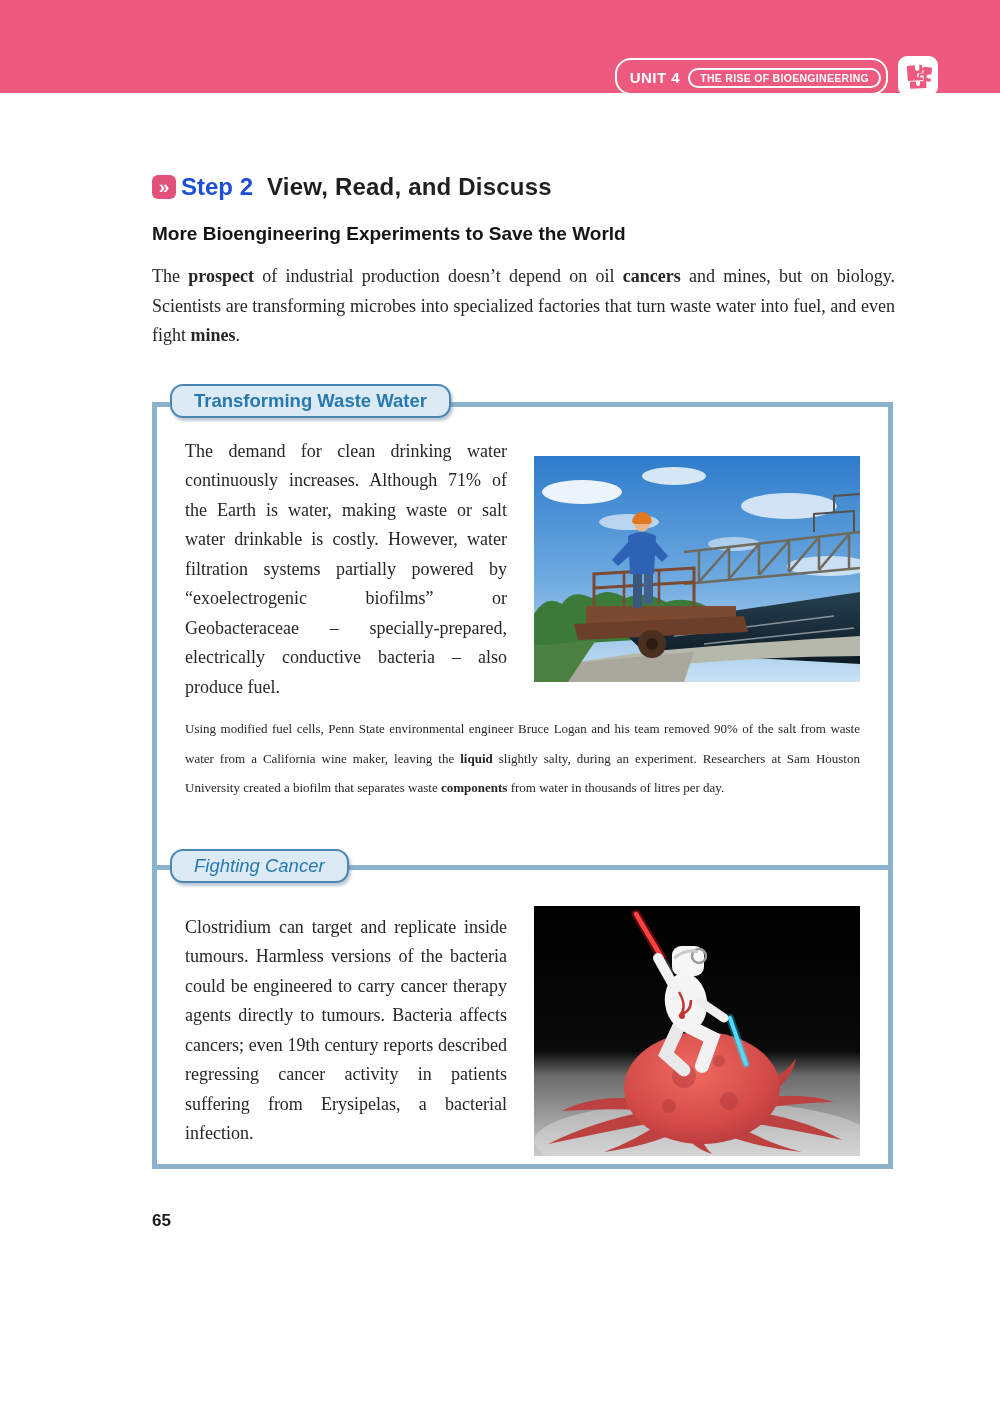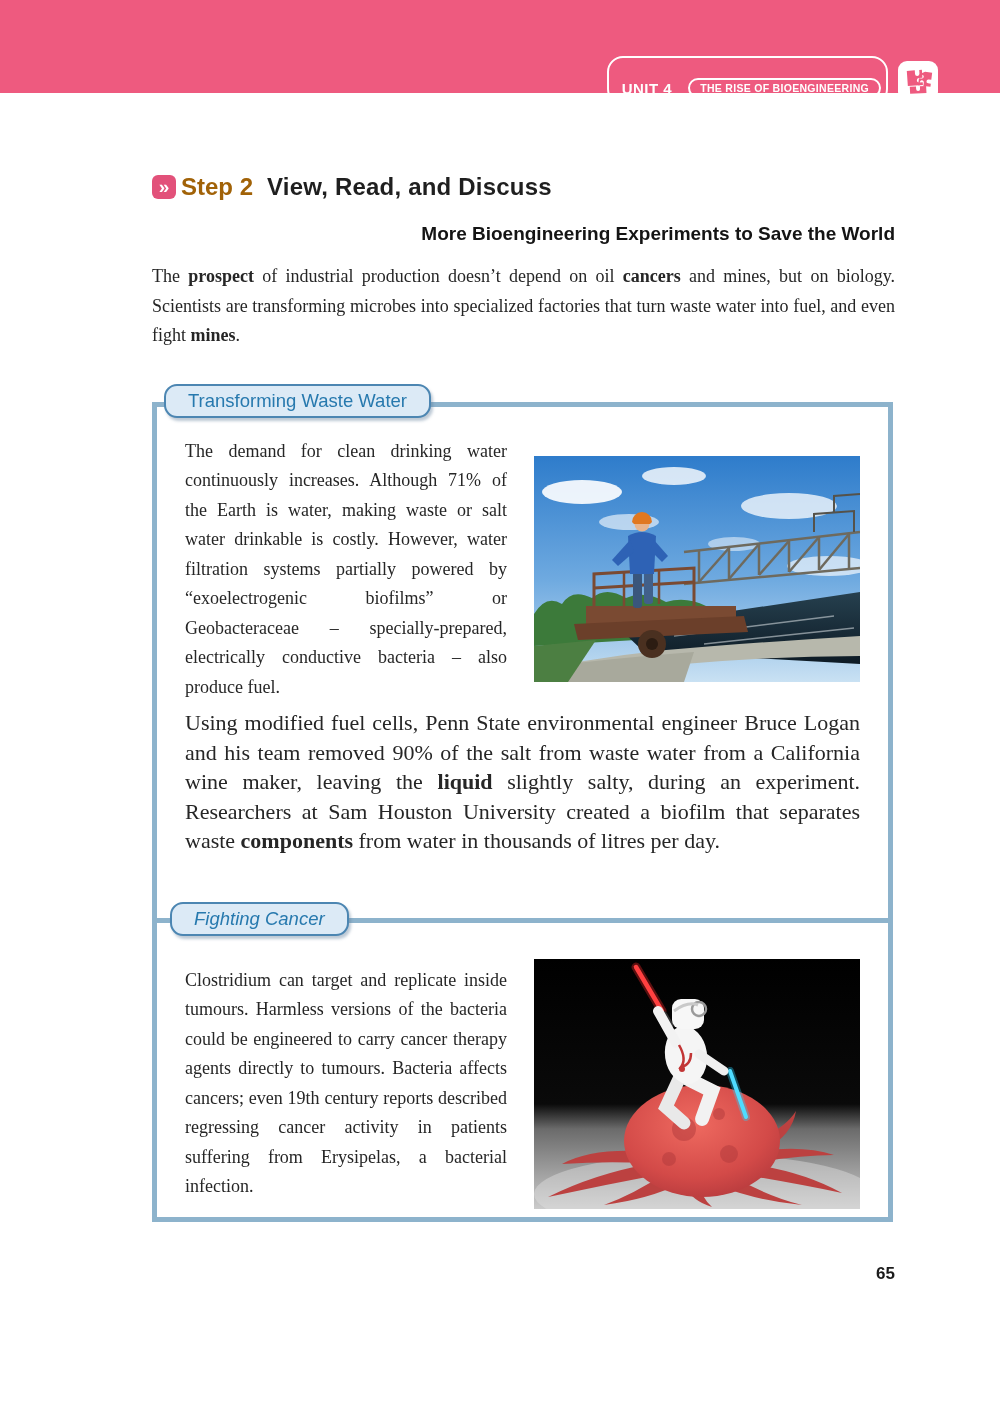--- a/index.html
+++ b/index.html
@@ -6,70 +6,70 @@
   body{
     width:1000px;height:1402px;background:#ffffff;
     font-family:"Liberation Sans", sans-serif;
     position:relative;overflow:hidden;
   }
   
   .band{height:93px;background:#ee5a7f;position:relative;}
   .band-row{position:absolute;top:56px;right:62px;display:flex;align-items:center;}
   .unit-badge{
     display:flex;align-items:center;border:2px solid #ffffff;border-radius:16px;
-    padding:18px 5px 3px 13px;height:24px;gap:8px;
+    padding:6px 5px 3px 13px;height:24px;
   }
   .unit-label{color:#ffffff;font-weight:bold;font-size:15px;letter-spacing:.5px;margin-right:8px;white-space:nowrap;}
   .unit-title-pill{
     border:2px solid #ffffff;border-radius:11px;padding:2px 10px;
     color:#ffffff;font-size:10.5px;font-weight:600;letter-spacing:.3px;white-space:nowrap;
   }
   .puzzle-box{width:40px;height:40px;background:#ffffff;border-radius:9px;margin-left:10px;
     display:flex;align-items:center;justify-content:center;}
   
   .content{width:743px;margin-left:152px;}
   .step-row{margin-top:80px;display:flex;align-items:center;}
   .step-chip{
     width:24px;height:24px;background:#e2517a;border-radius:6px;color:#fff;
     font-weight:bold;font-size:19px;line-height:23px;text-align:center;margin-right:5px;
   }
-  .step-label{color:#a16207;font-weight:bold;font-size:24px;margin-right:14px;}
+  .step-label{color:#1d4ed8;font-weight:bold;font-size:24px;margin-right:14px;}
   .step-title{color:#1f1f1f;font-weight:bold;font-size:24px;letter-spacing:.2px;}
   .intro{margin-top:25px;font-size:17px;line-height:29px;color:#2e2e2e;text-align:justify;}
-  .passage-title{margin-top:22px;text-align:right;font-weight:bold;font-size:19px;color:#141414;}
+  .passage-title{margin-top:22px;text-align:left;font-weight:bold;font-size:19px;color:#141414;}
   .lead{
     margin-top:17px;font-family:"Liberation Serif", serif;font-size:18px;
     line-height:29.5px;color:#262626;text-align:justify;
   }
   
   .bigbox{
     margin-top:51px;border:5px solid #8db3cc;width:675px;
     padding:30px 28px 8px 28px;position:relative;
   }
   .tab{
     position:absolute;display:inline-block;background:#dceaf6;border:2.5px solid #4c86b2;
     border-radius:13px;padding:4px 22px;font-size:18.5px;color:#2779ae;
     box-shadow:2px 3px 3px rgba(90,120,150,.4);white-space:nowrap;z-index:2;
   }
-  .tab-1{top:-23px;left:7px;}
+  .tab-1{top:-23px;left:13px;font-weight:bold;}
   .sec-flex{display:flex;justify-content:space-between;align-items:center;}
   .col-text{
     width:322px;font-family:"Liberation Serif", serif;font-size:18px;
     line-height:29.5px;color:#262626;text-align:justify;
   }
   .photo{width:326px;flex:0 0 326px;display:block;}
   .photo svg{display:block;}
   .full-para{
-    margin-top:6px;margin-bottom:62px;font-family:"Liberation Serif", serif;
-    font-size:22px;line-height:29.5px;color:#262626;text-align:justify;
+    margin-top:12px;margin-bottom:62px;font-family:"Liberation Serif", serif;
+    font-size:13px;line-height:29.5px;color:#262626;text-align:justify;
   }
   .divider{height:5px;background:#8db3cc;margin:0 -28px;position:relative;}
   .tab-2{top:-16px;left:13px;font-style:italic;}
   .sec2{margin-top:36px;}
-  .page-num{margin-top:42px;text-align:right;font-weight:bold;font-size:17px;color:#1b1b1b;}
+  .page-num{margin-top:42px;text-align:left;font-weight:bold;font-size:17px;color:#1b1b1b;}
   b{font-weight:bold;}
 </style>
 </head>
 <body>
 
 <div class="band">
   <div class="band-row">
     <div class="unit-badge">
       <span class="unit-label">UNIT 4</span>
       <span class="unit-title-pill">THE RISE OF BIOENGINEERING</span>

